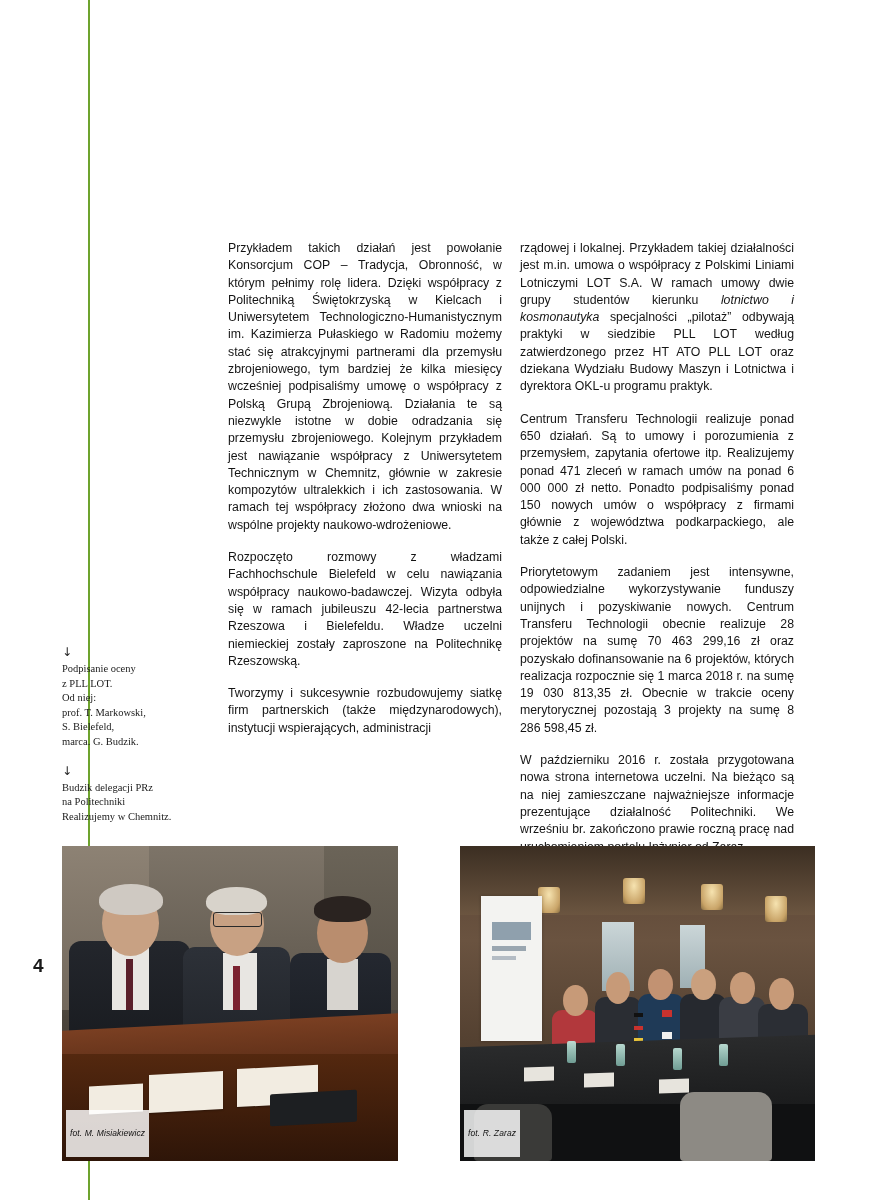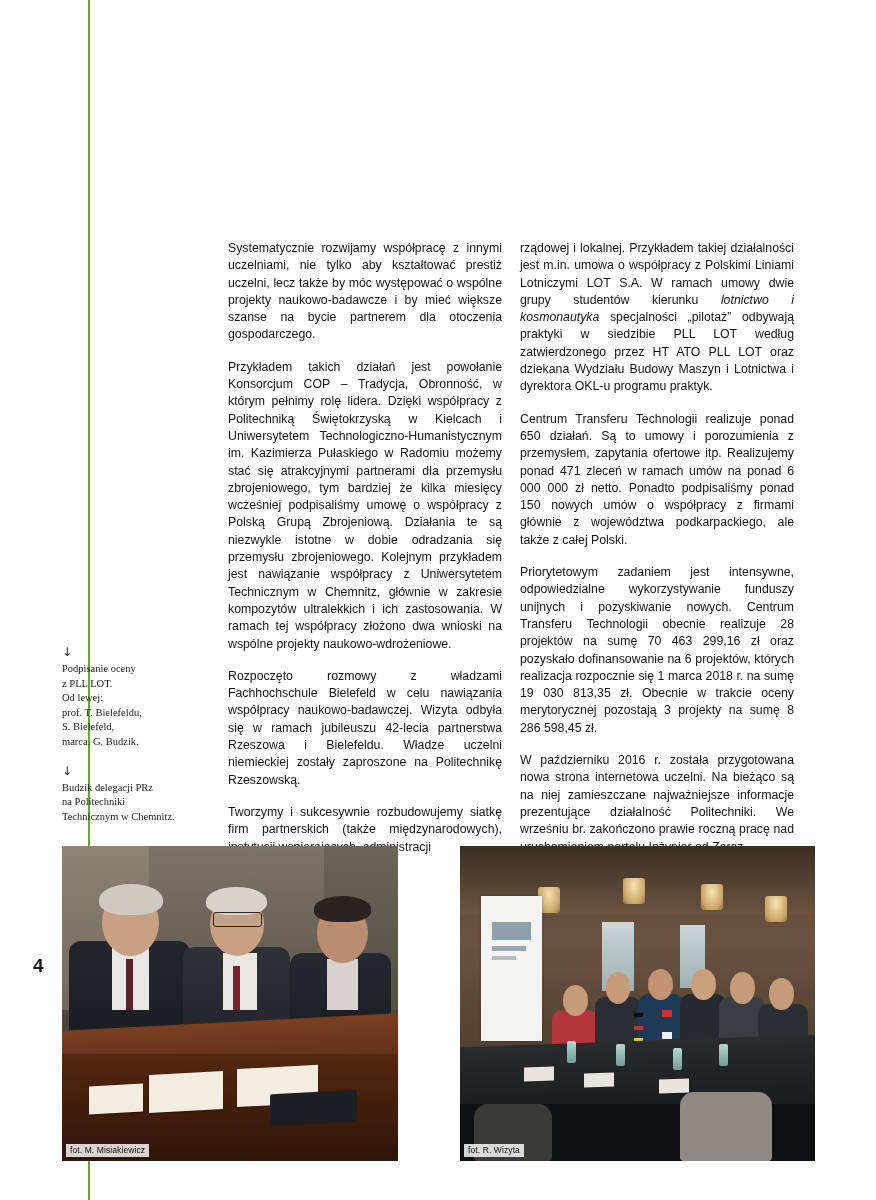--- a/index.html
+++ b/index.html
@@ -107,22 +107,23 @@
   }
   .credit {
     position: absolute;
     left: 4px;
     bottom: 4px;
     background: rgba(255,255,255,0.82);
     color: #111;
     font-family: "Liberation Sans", sans-serif;
     font-size: 8.5px;
     line-height: 11px;
-    padding: 1px 4px;
+    padding: 18px 4px;
     letter-spacing: 0.1px;
+    font-style: italic;
   }
 
   
   .p1-bg { position:absolute; inset:0; background: linear-gradient(180deg,#6d665c 0%, #59524a 38%, #4a443c 55%, #3a332c 100%); }
   .p1-wall { position:absolute; left:0; top:0; width:100%; height:52%; background: linear-gradient(180deg,#7d7468 0%, #6a6257 60%, #5d564c 100%); }
   .p1-panel { position:absolute; left:0; top:0; width:26%; height:52%; background: linear-gradient(180deg,#8d8274 0%, #72685c 100%); }
   .p1-panel2 { position:absolute; right:0; top:0; width:22%; height:52%; background: linear-gradient(180deg,#6b6458 0%, #544e45 100%); }
   .p1-table { position:absolute; left:-8%; top:56%; width:116%; height:48%; background: linear-gradient(180deg,#7a3f22 0%, #5e2f18 30%, #43200f 100%); transform: skewY(-3deg); }
   .p1-table2 { position:absolute; left:0; top:66%; width:100%; height:34%; background: linear-gradient(180deg,#54280f 0%, #2e1508 100%); }
   .p1-paper { position:absolute; background:#f2ece1; transform: skewY(-3deg); box-shadow:0 1px 2px rgba(0,0,0,.3); }
@@ -158,39 +159,38 @@
 <div class="left-rule"></div>
 
 <div class="page-number">4</div>
 
 <div class="margin-notes">
 
   <div class="note">
     <span class="arrow">↓</span>
     <p>Podpisanie oceny</p>
     <p>z PLL LOT.</p>
-    <p>Od lewej:</p>
-    <p>prof. T. Bielefeldu,</p>
+    <p>Od niej:</p>
+    <p>prof. T. Markowski,</p>
     <p>S. Bielefeld,</p>
     <p>marca. G. Budzik.</p>
   </div>
 
   <div class="note">
     <span class="arrow">↓</span>
     <p>Budzik delegacji PRz</p>
     <p>na Politechniki</p>
-    <p>Technicznym w Chemnitz.</p>
+    <p>Realizujemy w Chemnitz.</p>
   </div>
 
 </div>
 
 <div class="cols">
 
   <div class="col left">
-    <p>Systematycznie rozwijamy współpracę z innymi uczelniami, nie tylko aby kształtować prestiż uczelni, lecz także by móc występować o wspólne projekty naukowo-badawcze i by mieć większe szanse na bycie partnerem dla otoczenia gospodarczego.</p>
     <p>Przykładem takich działań jest powołanie Konsorcjum COP – Tradycja, Obronność, w którym pełnimy rolę lidera. Dzięki współpracy z Politechniką Świętokrzyską w Kielcach i Uniwersytetem Technologiczno-Humanistycznym im. Kazimierza Pułaskiego w Radomiu możemy stać się atrakcyjnymi partnerami dla przemysłu zbrojeniowego, tym bardziej że kilka miesięcy wcześniej podpisaliśmy umowę o współpracy z Polską Grupą Zbrojeniową. Działania te są niezwykle istotne w dobie odradzania się przemysłu zbrojeniowego. Kolejnym przykładem jest nawiązanie współpracy z Uniwersytetem Technicznym w Chemnitz, głównie w zakresie kompozytów ultralekkich i ich zastosowania. W ramach tej współpracy złożono dwa wnioski na wspólne projekty naukowo-wdrożeniowe.</p>
     <p>Rozpoczęto rozmowy z władzami Fachhochschule Bielefeld w celu nawiązania współpracy naukowo-badawczej. Wizyta odbyła się w ramach jubileuszu 42-lecia partnerstwa Rzeszowa i Bielefeldu. Władze uczelni niemieckiej zostały zaproszone na Politechnikę Rzeszowską.</p>
     <p>Tworzymy i sukcesywnie rozbudowujemy siatkę firm partnerskich (także międzynarodowych), instytucji wspierających, administracji</p>
   </div>
 
   <div class="col right">
     <p>rządowej i lokalnej. Przykładem takiej działalności jest m.in. umowa o współpracy z Polskimi Liniami Lotniczymi LOT S.A. W ramach umowy dwie grupy studentów kierunku <em>lotnictwo i kosmonautyka</em> specjalności „pilotaż” odbywają praktyki w siedzibie PLL LOT według zatwierdzonego przez HT ATO PLL LOT oraz dziekana Wydziału Budowy Maszyn i Lotnictwa i dyrektora OKL-u programu praktyk.</p>
     <p>Centrum Transferu Technologii realizuje ponad 650 działań. Są to umowy i porozumienia z przemysłem, zapytania ofertowe itp. Realizujemy ponad 471 zleceń w ramach umów na ponad 6 000 000 zł netto. Ponadto podpisaliśmy ponad 150 nowych umów o współpracy z firmami głównie z województwa podkarpackiego, ale także z całej Polski.</p>
     <p>Priorytetowym zadaniem jest intensywne, odpowiedzialne wykorzystywanie funduszy unijnych i pozyskiwanie nowych. Centrum Transferu Technologii obecnie realizuje 28 projektów na sumę 70 463 299,16 zł oraz pozyskało dofinansowanie na 6 projektów, których realizacja rozpocznie się 1 marca 2018 r. na sumę 19 030 813,35 zł. Obecnie w trakcie oceny merytorycznej pozostają 3 projekty na sumę 8 286 598,45 zł.</p>
     <p>W październiku 2016 r. została przygotowana nowa strona internetowa uczelni. Na bieżąco są na niej zamieszczane najważniejsze informacje prezentujące działalność Politechniki. We wrześniu br. zakończono prawie roczną pracę nad uruchomieniem portalu Inżynier od Zaraz.</p>
@@ -290,14 +290,14 @@
   <div class="p2-glass" style="left:44%;top:63%;"></div>
   <div class="p2-glass" style="left:60%;top:64%;"></div>
   <div class="p2-glass" style="left:73%;top:63%;"></div>
   <div class="p2-paper" style="left:35%;top:72%;"></div>
   <div class="p2-paper" style="left:56%;top:74%;"></div>
   <div class="p2-paper" style="left:18%;top:70%;"></div>
 
   <div class="p2-chair" style="left:62%;top:78%;width:26%;height:22%;background:#8d8a84;"></div>
   <div class="p2-chair" style="left:4%;top:82%;width:22%;height:18%;background:#3a3a38;"></div>
 
-  <div class="credit">fot. R. Wizyta</div>
+  <div class="credit">fot. R. Zaraz</div>
 </div>
 
 </body></html>

